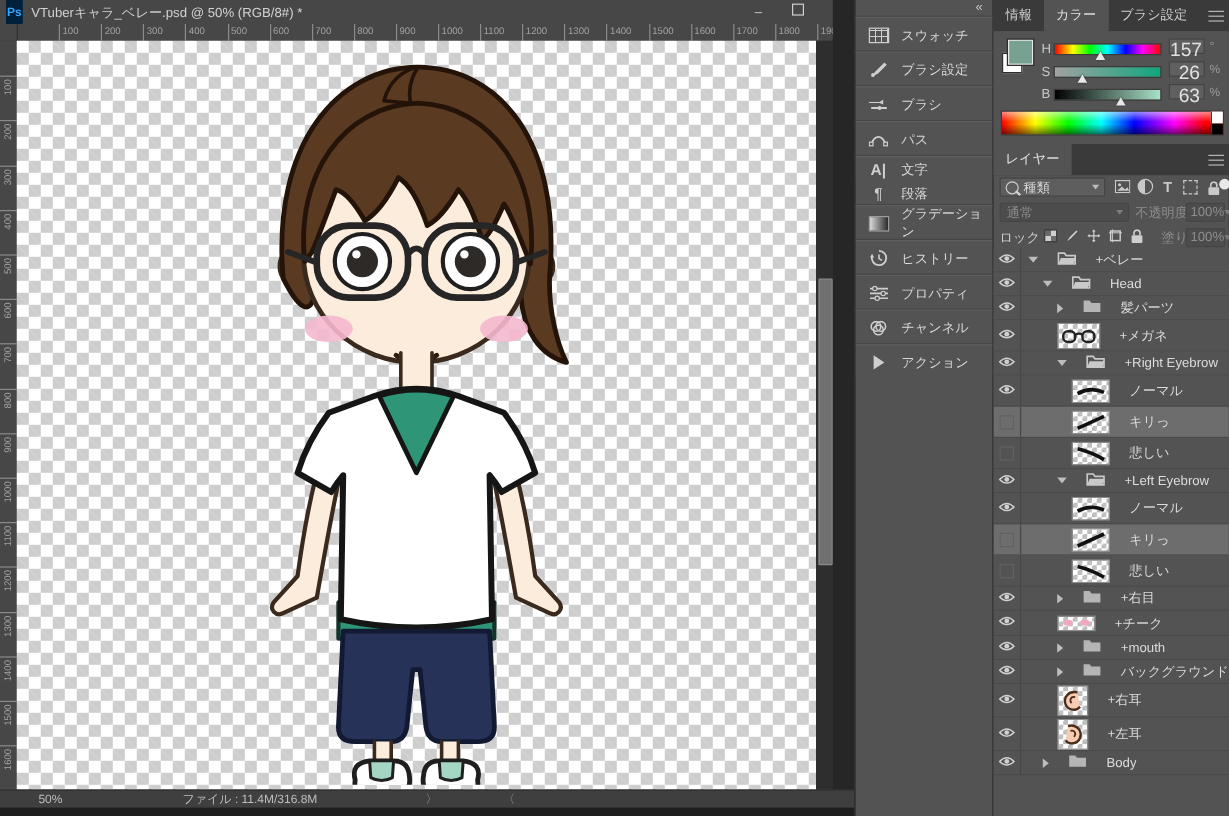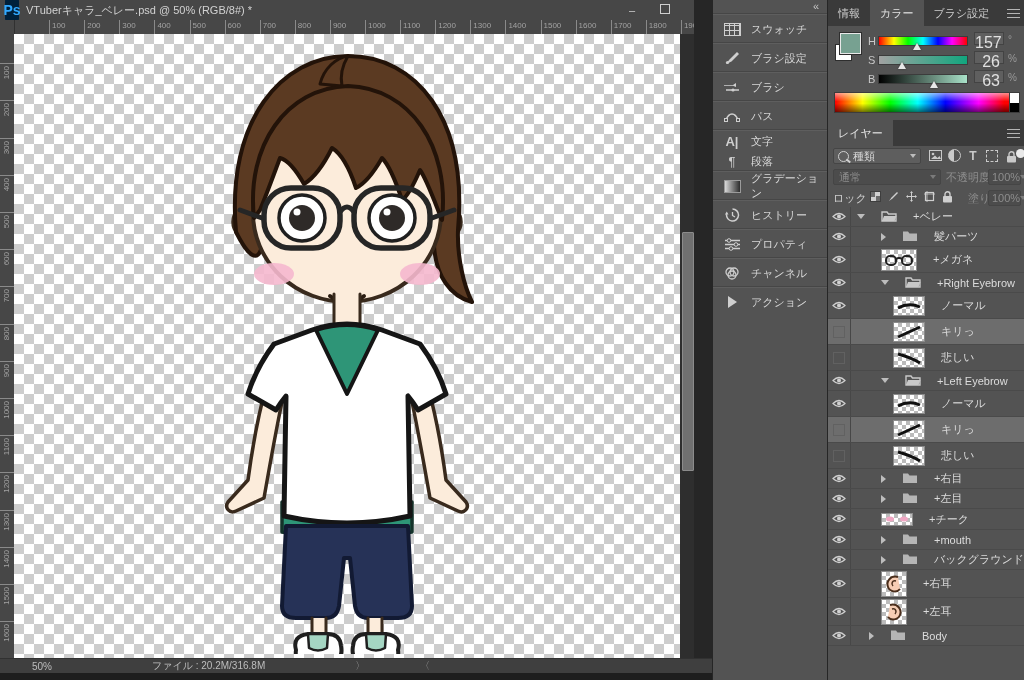--- a/index.html
+++ b/index.html
@@ -4,21 +4,21 @@
 <style>
   html,body{margin:0;padding:0;}
   body{width:1024px;height:680px;overflow:hidden;background:#1e1e1e;
        font-family:"Liberation Sans","DejaVu Sans",sans-serif;font-size:11px;color:#d6d6d6;
        -webkit-font-smoothing:antialiased;}
   
   #docwin{position:absolute;left:0;top:8;width:712px;height:672px;background:#3f3f3f;}
   #titlebar{position:absolute;left:0;top:0;width:100%;height:20px;background:#474747;
             display:flex;align-items:center;border-bottom:1px solid #353535;}
   .ps-icon{width:14px;height:22px;margin-left:5px;background:#00203b;color:#31a8ff;
-           font-size:14px;font-weight:bold;display:flex;align-items:center;justify-content:center;border-radius:2px;}
+           font-size:10px;font-weight:bold;display:flex;align-items:center;justify-content:center;border-radius:2px;}
   .title-text{margin-left:7px;color:#d2d2d2;font-size:11px;white-space:nowrap;}
   #winctl{position:absolute;right:8px;top:0;height:20px;display:flex;align-items:center;gap:21px;color:#cfcfcf;}
   #winctl .wc{width:12px;text-align:center;cursor:default;font-size:11px;line-height:20px;}
   .wc-box{width:8px;height:8px;border:1px solid #cfcfcf;display:inline-block;}
   
   #hruler{position:absolute;left:0;top:20px;width:712px;height:14px;background:#474747;border-bottom:1px solid #313131;overflow:hidden;}
   #hruler .corner{position:absolute;left:0;top:0;width:14px;height:14px;background:#474747;border-right:1px solid #313131;}
   .htick{position:absolute;top:0;height:14px;border-left:1px solid #8a8a8a;}
   .htick span{position:absolute;left:2px;top:1px;font-size:8px;color:#a2a2a2;}
   #vruler{position:absolute;left:0;top:34px;width:14px;height:624px;background:#474747;border-right:1px solid #313131;overflow:hidden;}
@@ -315,21 +315,21 @@
     </svg>
   </div>
 
   <div id="vsb">
       <div class="thumb"></div>
     </div>
   <div id="gap"></div>
 
   <div id="statusbar">
     <span class="zoom">50%</span>
-    <span class="finfo">ファイル : 20.2M/316.8M</span>
+    <span class="finfo">ファイル : 11.4M/316.8M</span>
     <span class="nav">〉 〈</span>
   </div>
 </div>
 
 <div id="dock">
   <div class="collapse">«</div>
   <div id="dock-items">
       <div class="dock-item sep">
         <span class="dic">
           <span class="swgrid"></span>
@@ -567,20 +567,36 @@
           <span class="lname">+ベレー</span>
         </div>
       </div>
       <div class="lrow" style="height: 20px;">
         <div class="eyecell">
           <span><svg width="14" height="9" viewBox="0 0 14 9">
               <path d="M1 4.5 Q7 -1.5 13 4.5 Q7 10.5 1 4.5 Z" fill="none" stroke="#d0d0d0" stroke-width="1.2"></path>
               <circle cx="7" cy="4.5" r="2" fill="#d0d0d0"></circle>
             </svg></span>
         </div>
+        <div class="lmain" style="padding-left:18px">
+          <span class="caret open"></span>
+          <span><svg width="16" height="12" viewBox="0 0 16 12">
+              <path d="M1 2 H6 L7.5 4 H15 V11 H1 Z" fill="none" stroke="#c9c9c9" stroke-width="1.4"></path>
+              <path d="M1 11 L3 6 H15.5 L13.5 11 Z" fill="#c9c9c9"></path>
+            </svg></span>
+          <span class="lname">Head</span>
+        </div>
+      </div>
+      <div class="lrow" style="height: 20px;">
+        <div class="eyecell">
+          <span><svg width="14" height="9" viewBox="0 0 14 9">
+              <path d="M1 4.5 Q7 -1.5 13 4.5 Q7 10.5 1 4.5 Z" fill="none" stroke="#d0d0d0" stroke-width="1.2"></path>
+              <circle cx="7" cy="4.5" r="2" fill="#d0d0d0"></circle>
+            </svg></span>
+        </div>
         <div class="lmain" style="padding-left:30px">
           <span class="caret closed"></span>
           <span><svg width="16" height="12" viewBox="0 0 16 12">
               <path d="M1 1.5 H6 L7.5 3.5 H15 V11 H1 Z" fill="#b5b5b5"></path>
             </svg></span>
           <span class="lname">髪パーツ</span>
         </div>
       </div>
       <div class="lrow" style="height: 26px;">
         <div class="eyecell">
@@ -726,35 +742,20 @@
             </svg></span>
         </div>
         <div class="lmain" style="padding-left:30px">
           <span class="caret closed"></span>
           <span><svg width="16" height="12" viewBox="0 0 16 12">
               <path d="M1 1.5 H6 L7.5 3.5 H15 V11 H1 Z" fill="#b5b5b5"></path>
             </svg></span>
           <span class="lname">+右目</span>
         </div>
       </div>
-      <div class="lrow" style="height: 20px;">
-        <div class="eyecell">
-          <span><svg width="14" height="9" viewBox="0 0 14 9">
-              <path d="M1 4.5 Q7 -1.5 13 4.5 Q7 10.5 1 4.5 Z" fill="none" stroke="#d0d0d0" stroke-width="1.2"></path>
-              <circle cx="7" cy="4.5" r="2" fill="#d0d0d0"></circle>
-            </svg></span>
-        </div>
-        <div class="lmain" style="padding-left:30px">
-          <span class="caret closed"></span>
-          <span><svg width="16" height="12" viewBox="0 0 16 12">
-              <path d="M1 1.5 H6 L7.5 3.5 H15 V11 H1 Z" fill="#b5b5b5"></path>
-            </svg></span>
-          <span class="lname">+左目</span>
-        </div>
-      </div>
       <div class="lrow" style="height: 21px;">
         <div class="eyecell">
           <span><svg width="14" height="9" viewBox="0 0 14 9">
               <path d="M1 4.5 Q7 -1.5 13 4.5 Q7 10.5 1 4.5 Z" fill="none" stroke="#d0d0d0" stroke-width="1.2"></path>
               <circle cx="7" cy="4.5" r="2" fill="#d0d0d0"></circle>
             </svg></span>
         </div>
         <div class="lmain" style="padding-left:30px">
           <span class="thumb" style="width:30px;height:11px;">
             <svg width="26" height="8" viewBox="0 0 26 8">

